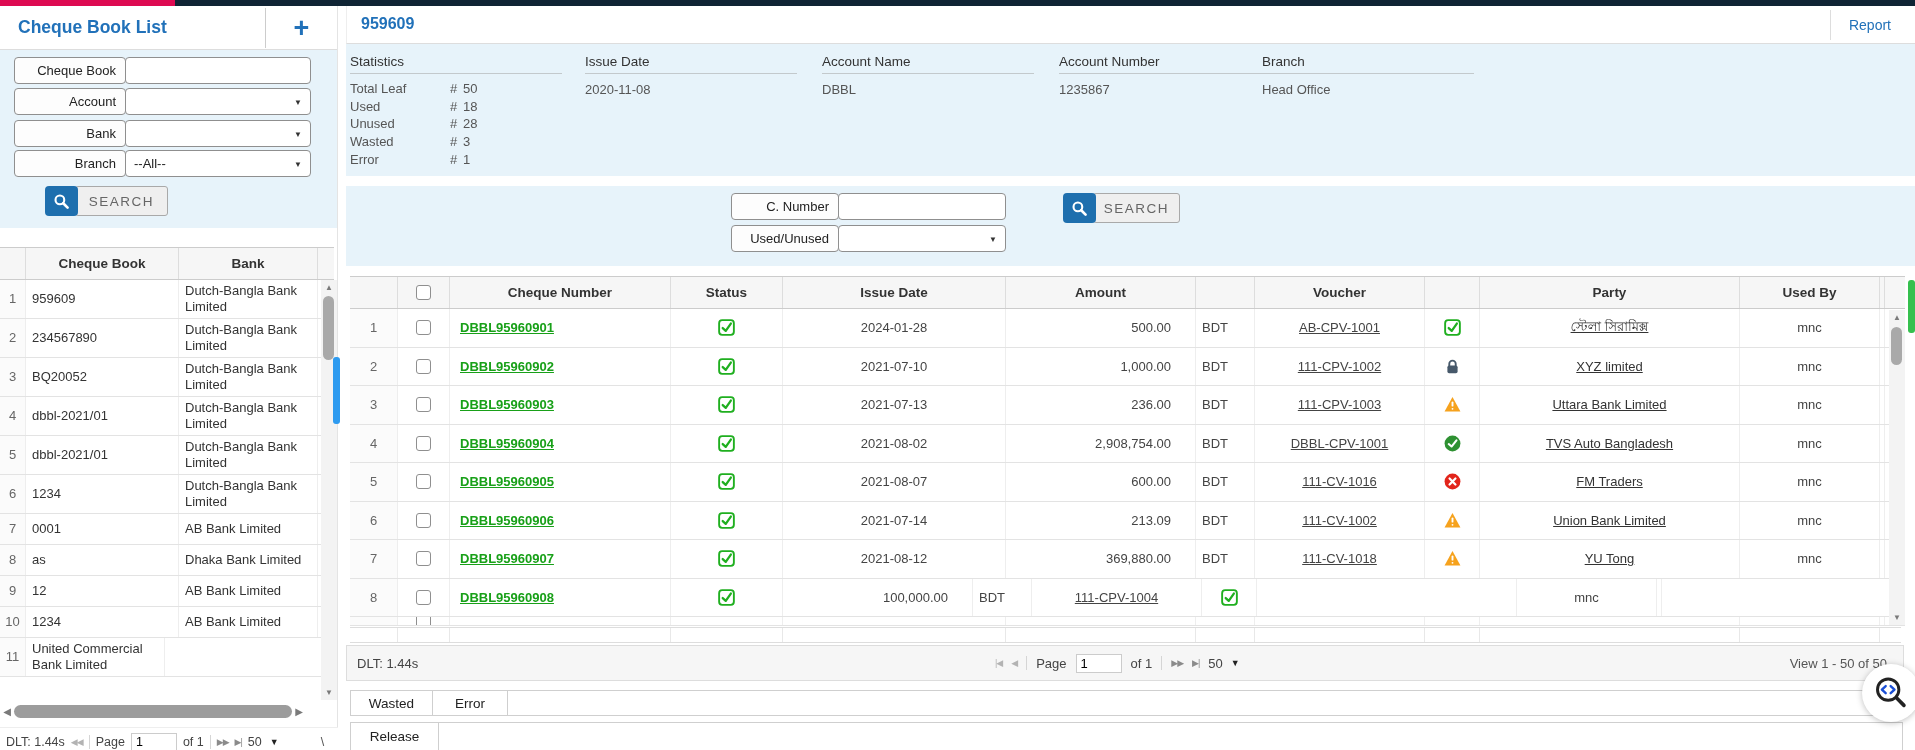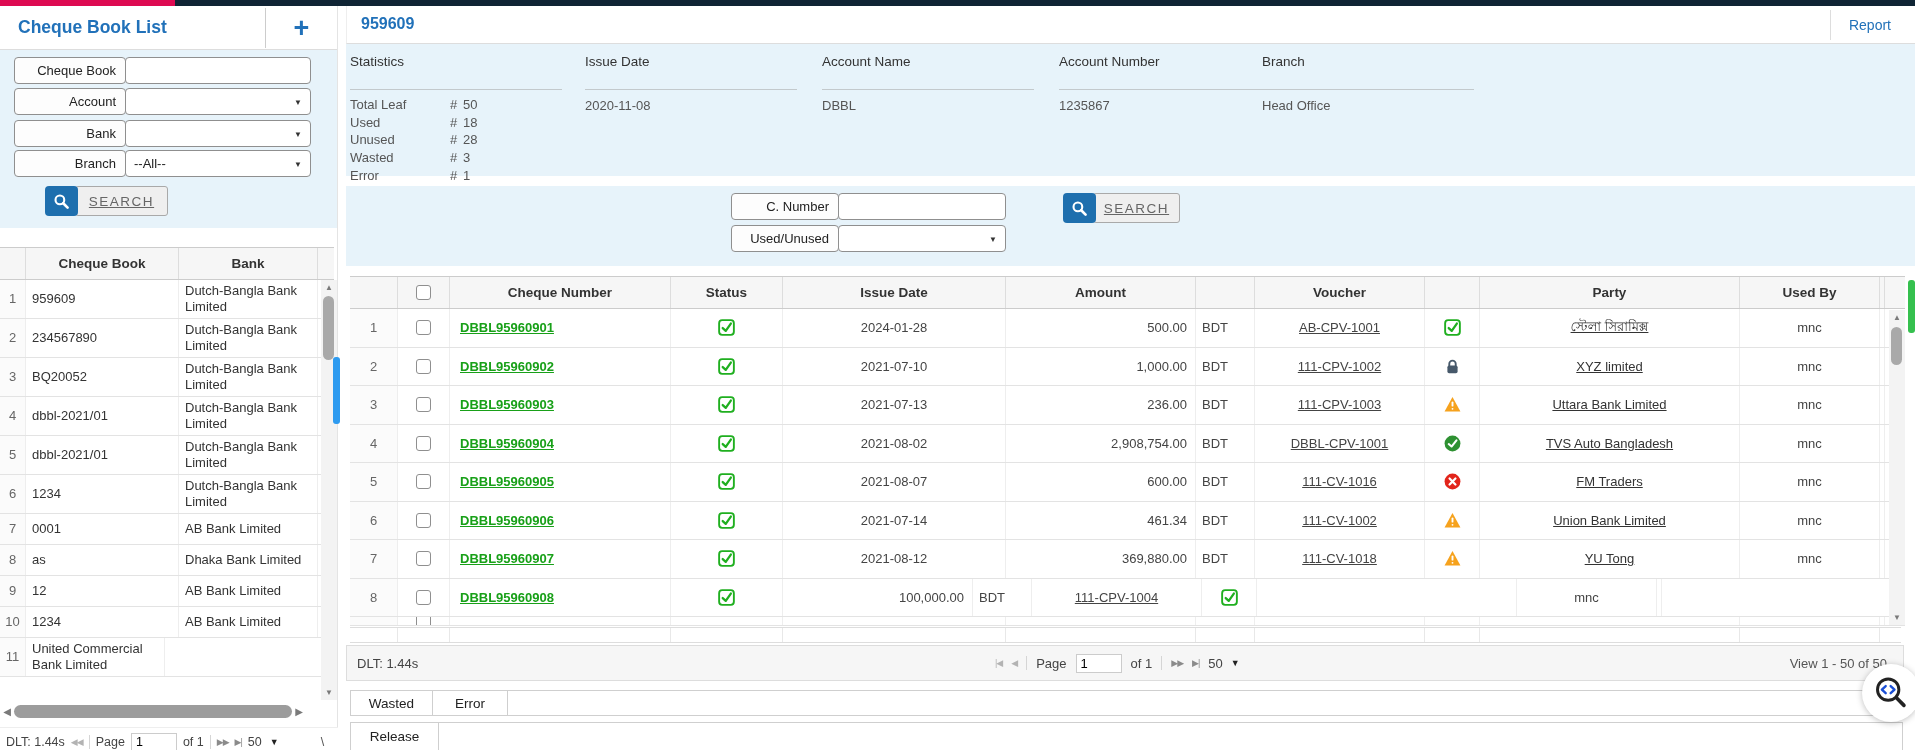--- a/index.html
+++ b/index.html
@@ -22,21 +22,21 @@
   .f-label { width:112px; border:1px solid #8f8f8f; border-radius:4px; background:#fdfdfd;
     display:flex; align-items:center; justify-content:flex-end; padding-right:9px; color:#222; }
   .f-field { position:relative; width:186px; margin-left:-1px; border:1px solid #8f8f8f; border-radius:4px; background:#fff;
     display:flex; align-items:center; padding-left:8px; color:#222; }
   .f-field input { border:none; outline:none; width:150px; height:21px; font:inherit; background:transparent; }
   .caret { position:absolute; right:8px; top:50%; transform:translateY(-50%); font-size:8px; color:#333; }
   .search-btn { display:flex; position:absolute; cursor:pointer; }
   .sb-icon { width:33px; height:30px; background:#1e6fae; border-radius:4px; display:grid; place-items:center; z-index:1; }
   .sb-icon svg { width:19px; height:19px; }
   .sb-label { height:30px; margin-left:-3px; border:1px solid #a9a9a9; border-radius:3px; background:#efefef;
-    color:#666; display:grid; place-items:center; font-size:13.5px; letter-spacing:1.5px;text-decoration:underline; }
+    color:#666; display:grid; place-items:center; font-size:13.5px; letter-spacing:1.5px; }
 
   .lp-thead { position:absolute; left:0; top:241px; width:334px; height:33px; display:flex;
     background:#f6f6f6; border-top:1px solid #ccc; border-bottom:1px solid #ccc; }
   .lp-thead .hcell { font-weight:bold; color:#333; font-size:13.5px; display:flex; align-items:center; justify-content:center;
     border-right:1px solid #ddd; }
   .lc0 { width:26px; } .lc1 { width:153px; } .lc2 { width:139px; }
   .lp-rows { position:absolute; left:0; top:274px; width:334px; height:420px; overflow:hidden; }
   .lp-row { display:flex; border-bottom:1px solid #e3e3e3; min-height:31px; align-items:stretch; }
   .lp-row .cell { border-right:1px solid #eee; display:flex; align-items:center; padding:3px 6px; line-height:16px; color:#333; }
   .lp-row .cell.lc0 { justify-content:center; color:#666; padding:3px 2px; background:#fbfbfb; }
@@ -62,39 +62,39 @@
 
   
   .main-panel { position:absolute; left:346px; top:6px; width:1569px; height:744px; background:#fff; }
   .mp-header { position:absolute; left:0; top:0; width:100%; height:38px; border-bottom:1px solid #ddd; border-left:1px solid #eee; }
   .mp-title { position:absolute; left:14px; top:9px; font-size:16px; font-weight:bold; color:#2171b9; }
   .mp-report { position:absolute; right:6px; top:4px; height:30px; padding:0 18px; border-left:1px solid #ddd;
     display:flex; align-items:center; color:#2171b9; font-size:14px; cursor:pointer; }
 
   .mp-stats { position:absolute; left:0; top:38px; width:100%; height:132px; background:#e7f3fa; }
   .stat-col { position:absolute; top:10px; width:212px; }
-  .stat-h { font-size:13.5px; color:#333; padding-bottom:20px; border-bottom:1px solid #c3c9cc; }
+  .stat-h { font-size:13.5px; color:#333; padding-bottom:4px; border-bottom:1px solid #c3c9cc; }
   .stat-v { margin-top:8px; color:#555; }
   .stat-item { display:flex; height:17.6px; align-items:center; color:#555; }
   .stat-item .sl { width:100px; } .stat-item .sh { width:13px; } .stat-item .sv { }
 
   .mp-search { position:absolute; left:0; top:180px; width:100%; height:80px; background:#e7f3fa; }
   .mp-search .f-label { width:108px; } .mp-search .f-field { width:168px; } .mp-search .f-field input { width:140px; }
 
   .mp-table { position:absolute; left:4px; top:270px; width:1555px; height:350px; overflow:hidden; }
   .mt-head { display:flex; height:33px; background:#f6f6f6; border-top:1px solid #ccc; border-bottom:1px solid #ccc; }
   .mt-head .hcell { font-weight:bold; color:#333; font-size:13.5px; display:flex; align-items:center; justify-content:center;
     border-right:1px solid #ddd; }
   .c0{width:48px;} .c1{width:52px;} .c2{width:221px;} .c3{width:112px;} .c4{width:223px;} .c5{width:190px;}
   .c6{width:59px;} .c7{width:170px;} .c8{width:55px;} .c9{width:260px;} .c10{width:140px;} .c11{width:5px;}
   .mt-row { display:flex; height:38.5px; border-bottom:1px solid #e3e3e3; background:#fff; }
   .mt-row .cell { display:flex; align-items:center; justify-content:center; border-right:1px solid #eee; overflow:hidden; }
   .mt-row .cell.num { background:#fbfbfb; color:#666; }
   .mt-row .cell.cheq { justify-content:flex-start; padding-left:10px; }
-  .mt-row .cell.amt { justify-content:flex-end; padding-right:8px; }
+  .mt-row .cell.amt { justify-content:flex-end; padding-right:24px; }
   .mt-row .cell.cur { justify-content:flex-start; padding-left:6px; }
   a.glink { color:#18a018; font-weight:bold; text-decoration:underline; }
   a.dlink { color:#444; text-decoration:underline; }
   a.plink { color:#333; text-decoration:underline; }
   .cbx { width:15px; height:15px; border:1px solid #8f8f8f; border-radius:3px; background:#fff; display:inline-block; cursor:pointer; }
   .icon17 svg { width:17px; height:17px; display:block; }
   .mt-partial { height:9px; overflow:hidden; }
   .mt-vscroll { right:0; top:34px; height:315px; }
 
   .mp-strip { position:absolute; left:4px; top:621px; width:1551px; height:16px; display:flex;
@@ -552,21 +552,21 @@
             </div>
             <div class="cell c3 icon17">
               <span class="icon17">
                 <svg viewBox="0 0 18 18">
                   <rect x="1.2" y="1.2" width="15.6" height="15.6" rx="3.2" fill="#fff" stroke="#1faf1f" stroke-width="2"></rect>
                   <path d="M5 9.6 L8.2 12.6 L13.6 4.8" fill="none" stroke="#1faf1f" stroke-width="2.4" stroke-linecap="round" stroke-linejoin="round"></path>
                 </svg>
               </span>
             </div>
             <div class="cell c4">2021-07-14</div>
-            <div class="cell c5 amt">461.34</div>
+            <div class="cell c5 amt">213.09</div>
             <div class="cell c6 cur">BDT</div>
             <div class="cell c7">
               <a class="dlink" href="#">111-CV-1002</a>
             </div>
             <div class="cell c8 icon17">
               <span class="icon17">
                 <svg viewBox="0 0 18 18">
                   <path d="M9 1 L17.4 16.4 H0.6 Z" fill="#f6a21d"></path>
                   <rect x="8" y="5.8" width="2" height="5.4" rx="1" fill="#fff"></rect>
                   <rect x="8" y="12.6" width="2" height="2" rx="1" fill="#fff"></rect>

